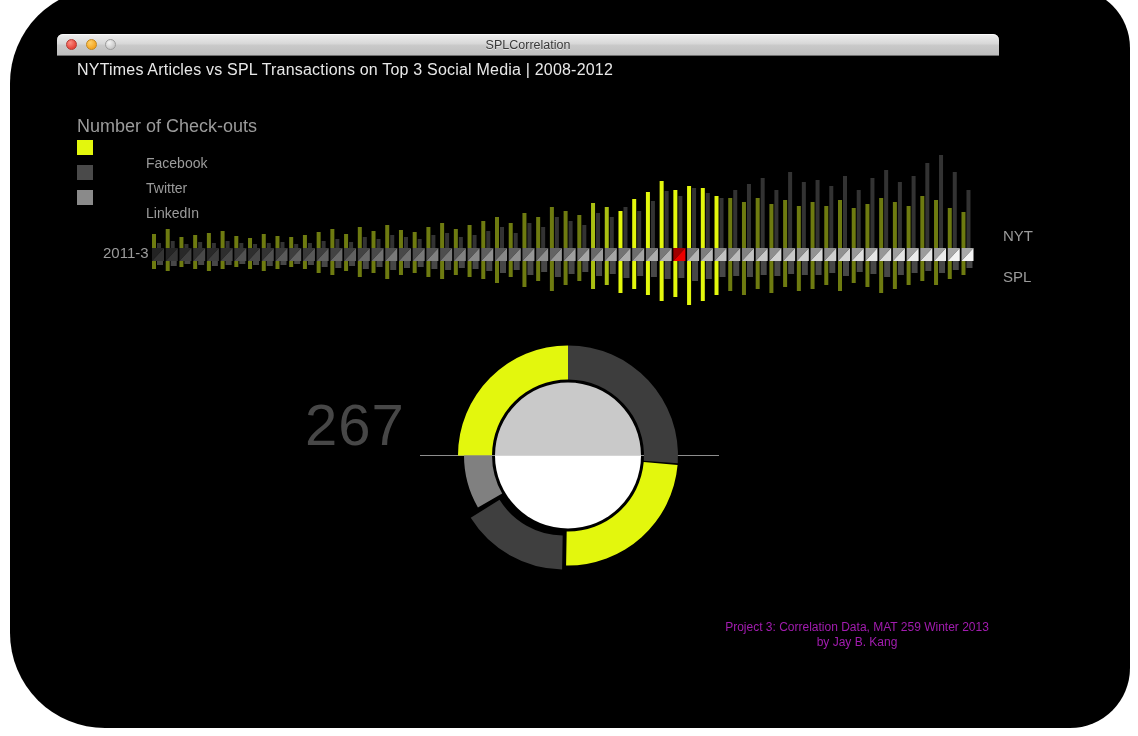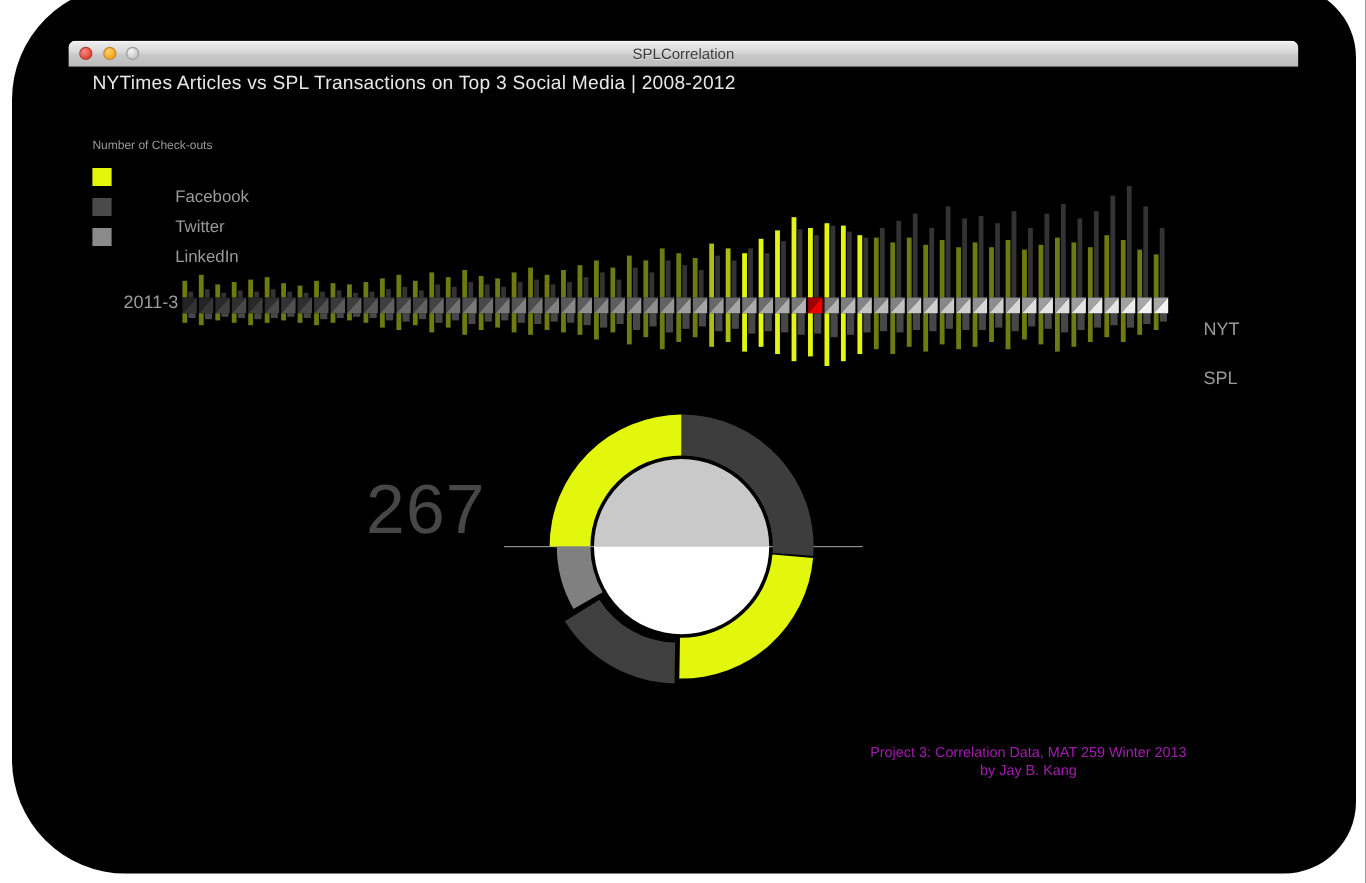--- a/index.html
+++ b/index.html
@@ -7,43 +7,43 @@
     width:1138px;height:736px;background:#ffffff;overflow:hidden;position:relative;
     font-family:"Liberation Sans", sans-serif;
   }
   
   .blob{
     position:absolute;left:10px;top:-12px;width:1120px;height:740px;
     background:#000;border-radius:95px 60px 60px 95px / 95px 60px 60px 95px;
   }
   
   .titlebar{
-    position:absolute;left:57px;top:34px;width:1025px;height:21px;
+    position:absolute;left:57px;top:34px;width:942px;height:21px;
     border-radius:6px 6px 0 0;
     background:linear-gradient(#efefef,#d8d8d8 45%,#c9c9c9 55%,#bdbdbd);
     border-bottom:1px solid #6e6e6e;
     box-shadow:inset 0 1px 0 rgba(255,255,255,.75);
   }
   .window-title{
     position:absolute;left:0;right:0;top:4px;text-align:center;
     font-size:12.5px;color:#393939;text-shadow:0 1px 0 rgba(255,255,255,.55);
   }
   .tl{position:absolute;top:5px;width:11px;height:11px;border-radius:50%;box-sizing:border-box;}
   .tl.close{left:9px;background:radial-gradient(circle at 35% 30%,#fb8d82,#e6443a 70%);border:1px solid #b33a31;}
   .tl.min{left:29px;background:radial-gradient(circle at 35% 30%,#fdd06a,#f5a623 70%);border:1px solid #c2871f;}
   .tl.zoom{left:48px;background:radial-gradient(circle at 35% 30%,#f4f4f4,#c9c9c9 70%);border:1px solid #9b9b9b;}
   
   .content{position:absolute;left:57px;top:55px;width:1025px;height:668px;}
   .main-title{position:absolute;left:20px;top:6px;font-size:16px;color:#e8e8e8;letter-spacing:.2px;}
-  .legend-title{position:absolute;left:20px;top:61px;font-size:10px;color:#9b9b9b;}
+  .legend-title{position:absolute;left:20px;top:61px;font-size:18px;color:#9b9b9b;}
   .legend-row{position:absolute;left:20px;height:16px;}
   .legend-row .sw{position:absolute;left:0;top:0;width:16px;height:15px;}
   .legend-row .lb{position:absolute;left:27px;top:16px;font-size:14px;color:#9b9b9b;line-height:15px;margin-left:42px;}
   .sel-month{position:absolute;left:21px;top:189px;font-size:15px;color:#9b9b9b;margin-left:25px;}
-  .axis-right{position:absolute;left:946px;font-size:15px;color:#9b9b9b;margin-top:39px;}
+  .axis-right{position:absolute;left:946px;font-size:15px;color:#9b9b9b;}
   .timeline-svg{position:absolute;left:0;top:0;}
   .num-col{position:absolute;left:248px;top:336px;font-size:58px;line-height:67px;color:#474747;letter-spacing:1px;}
   .center-line{position:absolute;left:363px;top:400px;width:299px;height:1px;background:#8d8d8d;}
   .donut-svg{position:absolute;left:381px;top:270px;}
   .footer{position:absolute;left:600px;top:565px;width:400px;text-align:center;
           font-size:12px;line-height:15px;color:#a21caf;}
 </style>
 </head>
 <body>
 

